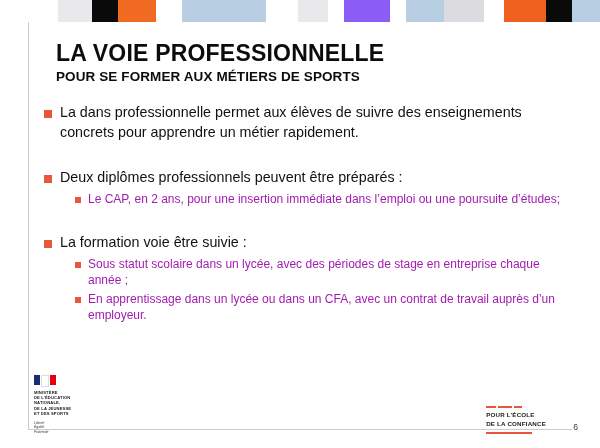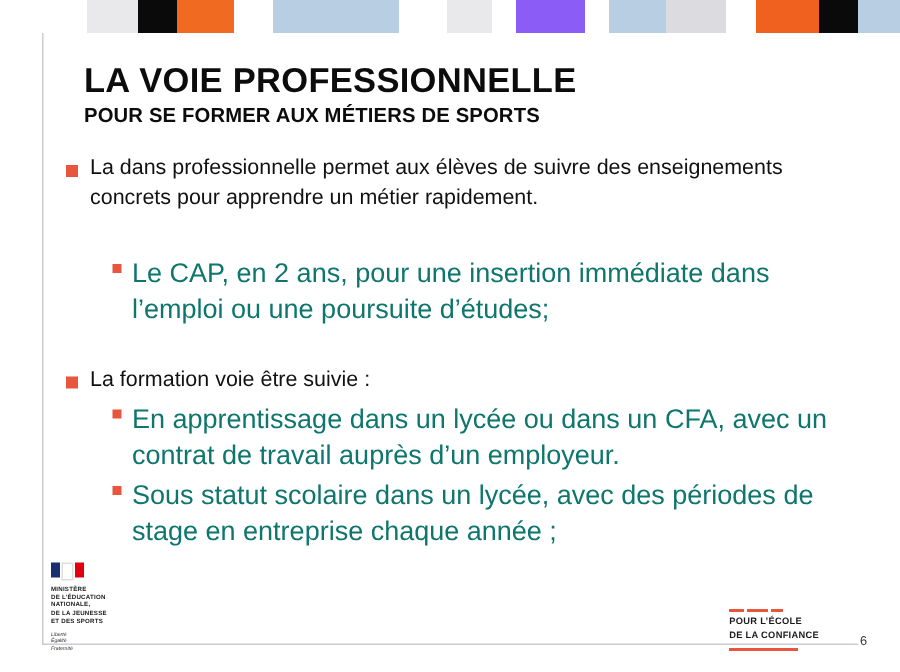--- a/index.html
+++ b/index.html
@@ -107,22 +107,22 @@
   }
   .l2 > .sq {
     position: absolute;
     left: 0;
     top: 5px;
     width: 6px;
     height: 6px;
     background: #e8563d;
   }
   .l2 .txt {
-    font-size: 18px;
-    color: #0f766e;
+    font-size: 12px;
+    color: #a21caf;
     line-height: 1.33;
   }
   .gap-lg { height: 22px; }
 
   
   .footer-left {
     position: absolute;
     left: 34px;
     bottom: 14px;
     width: 120px;
@@ -217,41 +217,45 @@
 
   <div class="content">
 
     <div class="l1">
       <span class="sq"></span>
       <div class="txt">La dans professionnelle permet aux élèves de suivre des enseignements concrets pour apprendre un métier rapidement.</div>
     </div>
 
     <div class="gap-lg"></div>
 
+    <div class="l1">
+      <span class="sq"></span>
+      <div class="txt">Deux diplômes professionnels peuvent être préparés :</div>
+    </div>
     <div class="l2-group">
       <div class="l2">
         <span class="sq"></span>
         <div class="txt">Le CAP, en 2 ans, pour une insertion immédiate dans l’emploi ou une poursuite d’études;</div>
       </div>
     </div>
 
     <div class="gap-lg"></div>
 
     <div class="l1">
       <span class="sq"></span>
       <div class="txt">La formation voie être suivie :</div>
     </div>
     <div class="l2-group">
       <div class="l2">
         <span class="sq"></span>
-        <div class="txt">En apprentissage dans un lycée ou dans un CFA, avec un contrat de travail auprès d’un employeur.</div>
+        <div class="txt">Sous statut scolaire dans un lycée, avec des périodes de stage en entreprise chaque année ;</div>
       </div>
       <div class="l2">
         <span class="sq"></span>
-        <div class="txt">Sous statut scolaire dans un lycée, avec des périodes de stage en entreprise chaque année ;</div>
+        <div class="txt">En apprentissage dans un lycée ou dans un CFA, avec un contrat de travail auprès d’un employeur.</div>
       </div>
     </div>
 
   </div>
 
   <div class="footer-left">
     <div class="mar-flag">
         <span style="background: rgb(26, 45, 114);"></span>
         <span style="background: rgb(255, 255, 255); border: 0.3px solid rgb(221, 221, 221);"></span>
         <span style="background: rgb(225, 0, 15);"></span>

